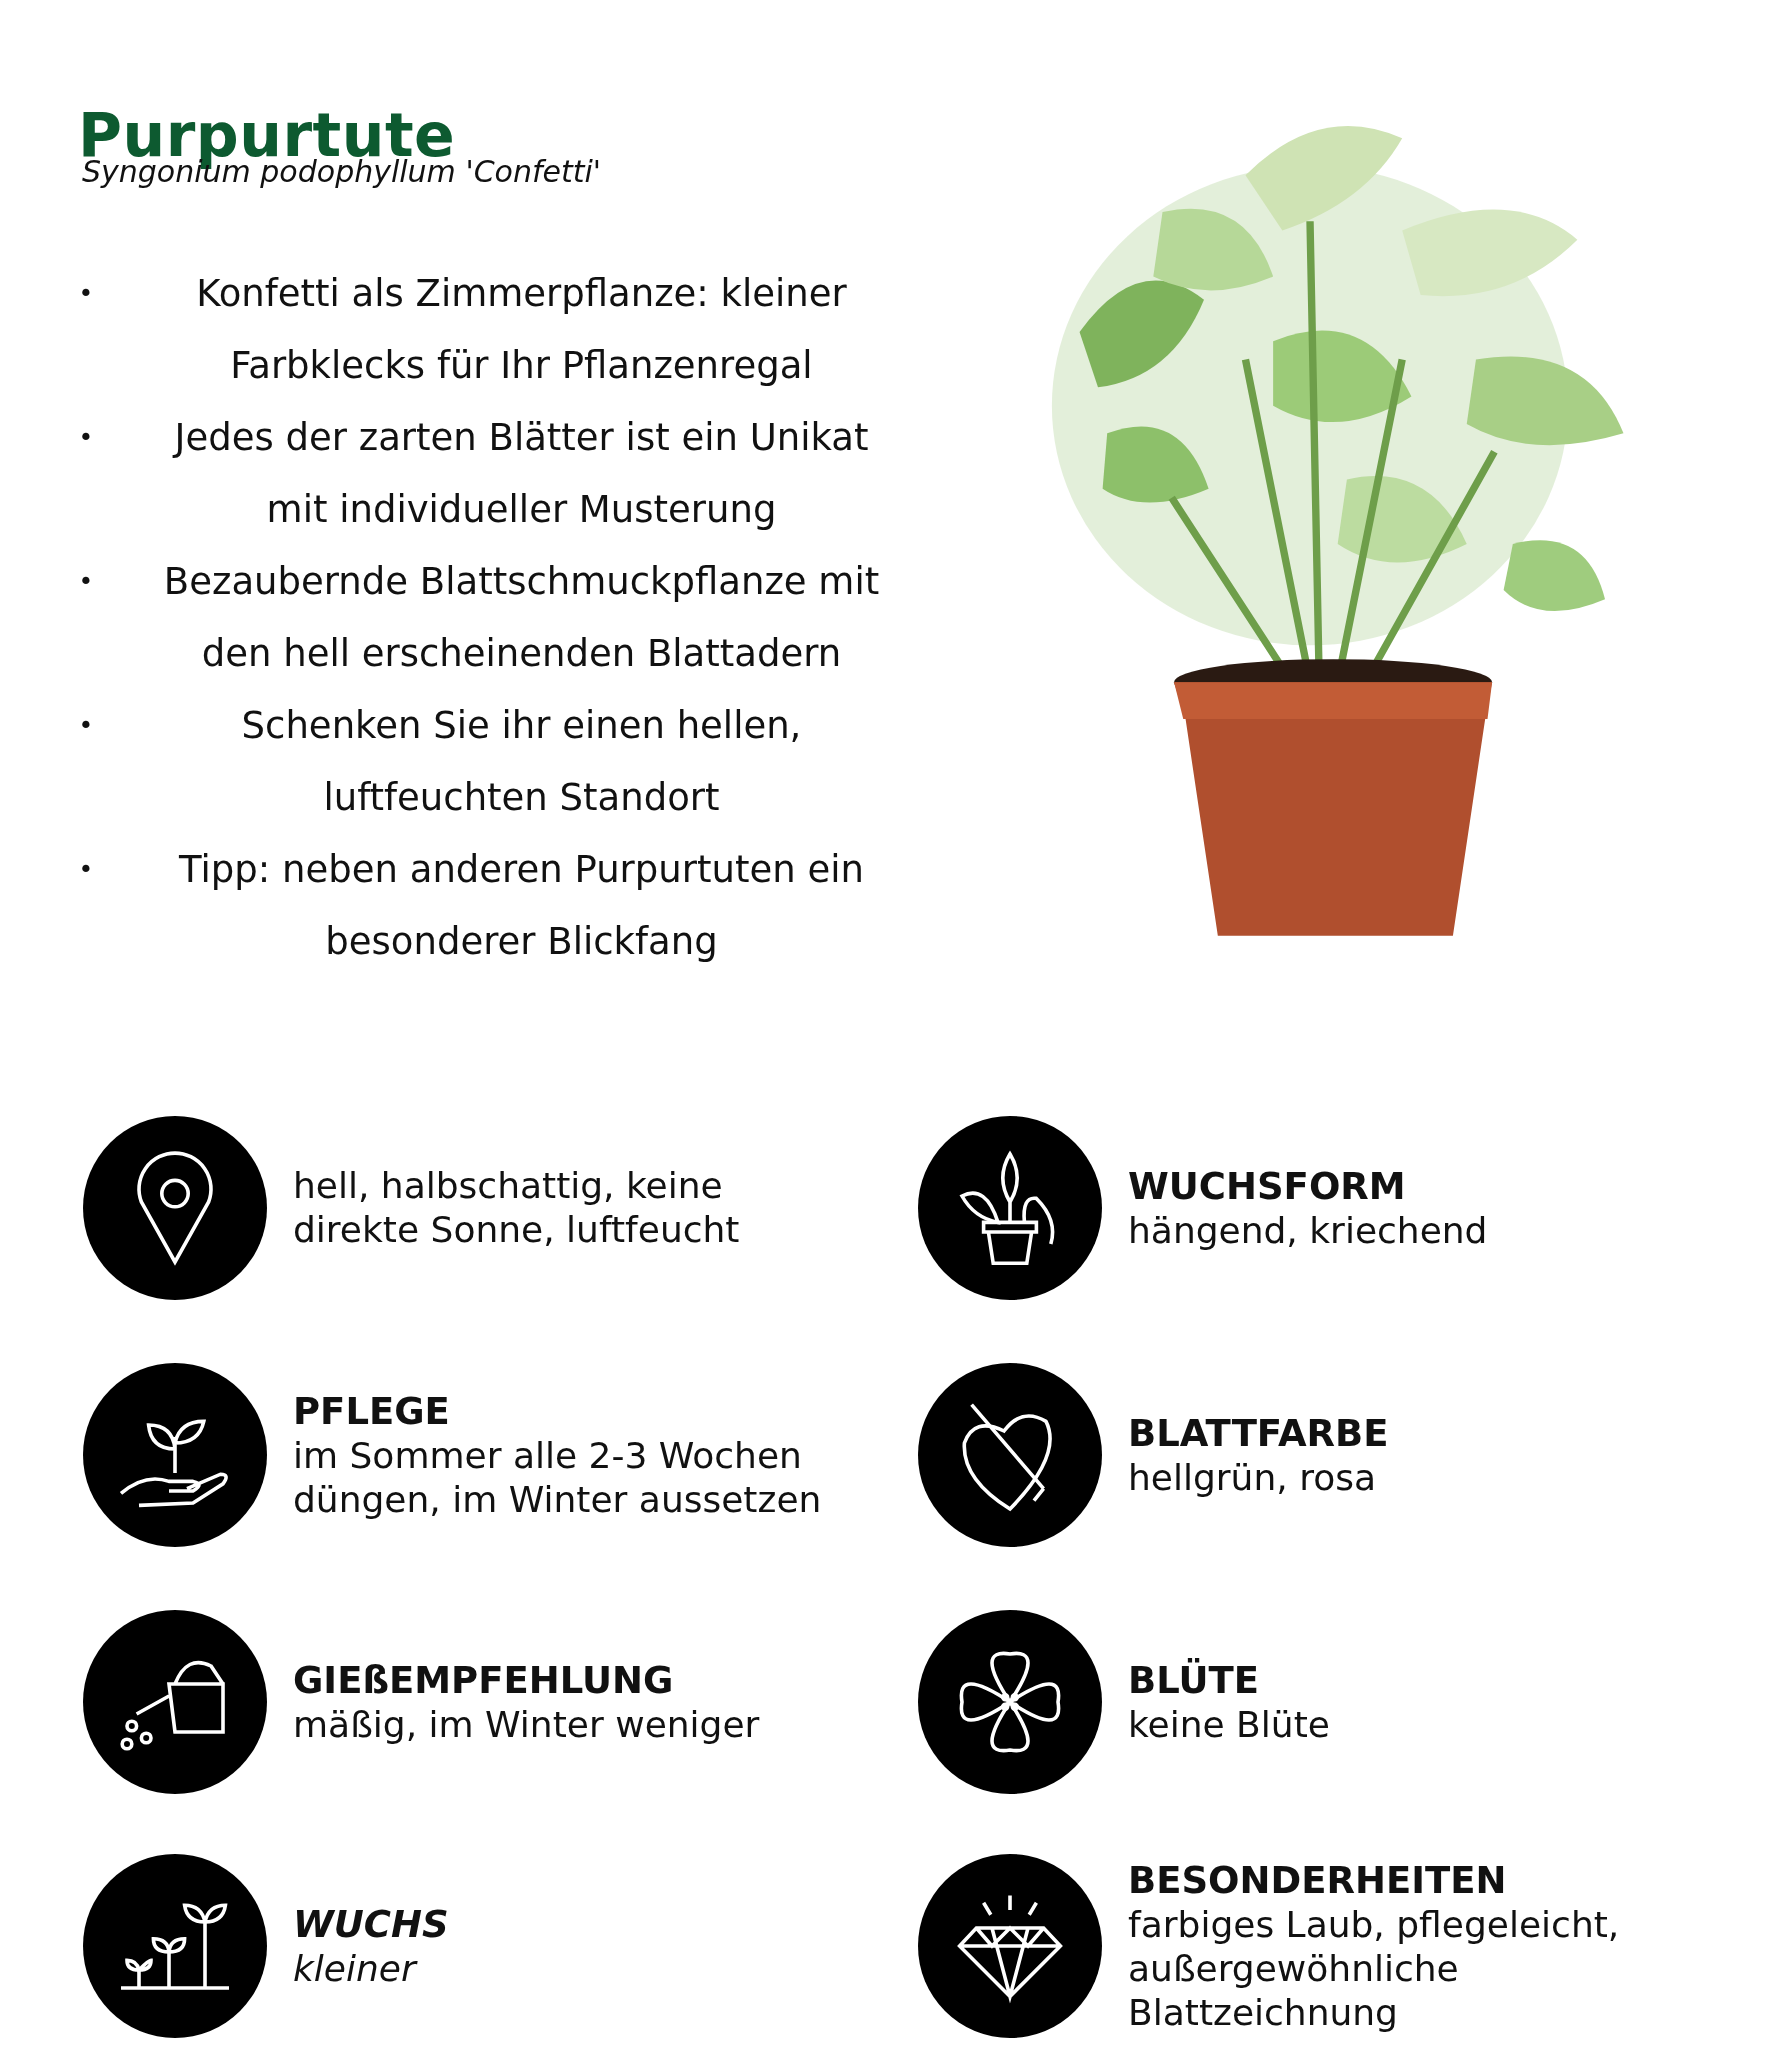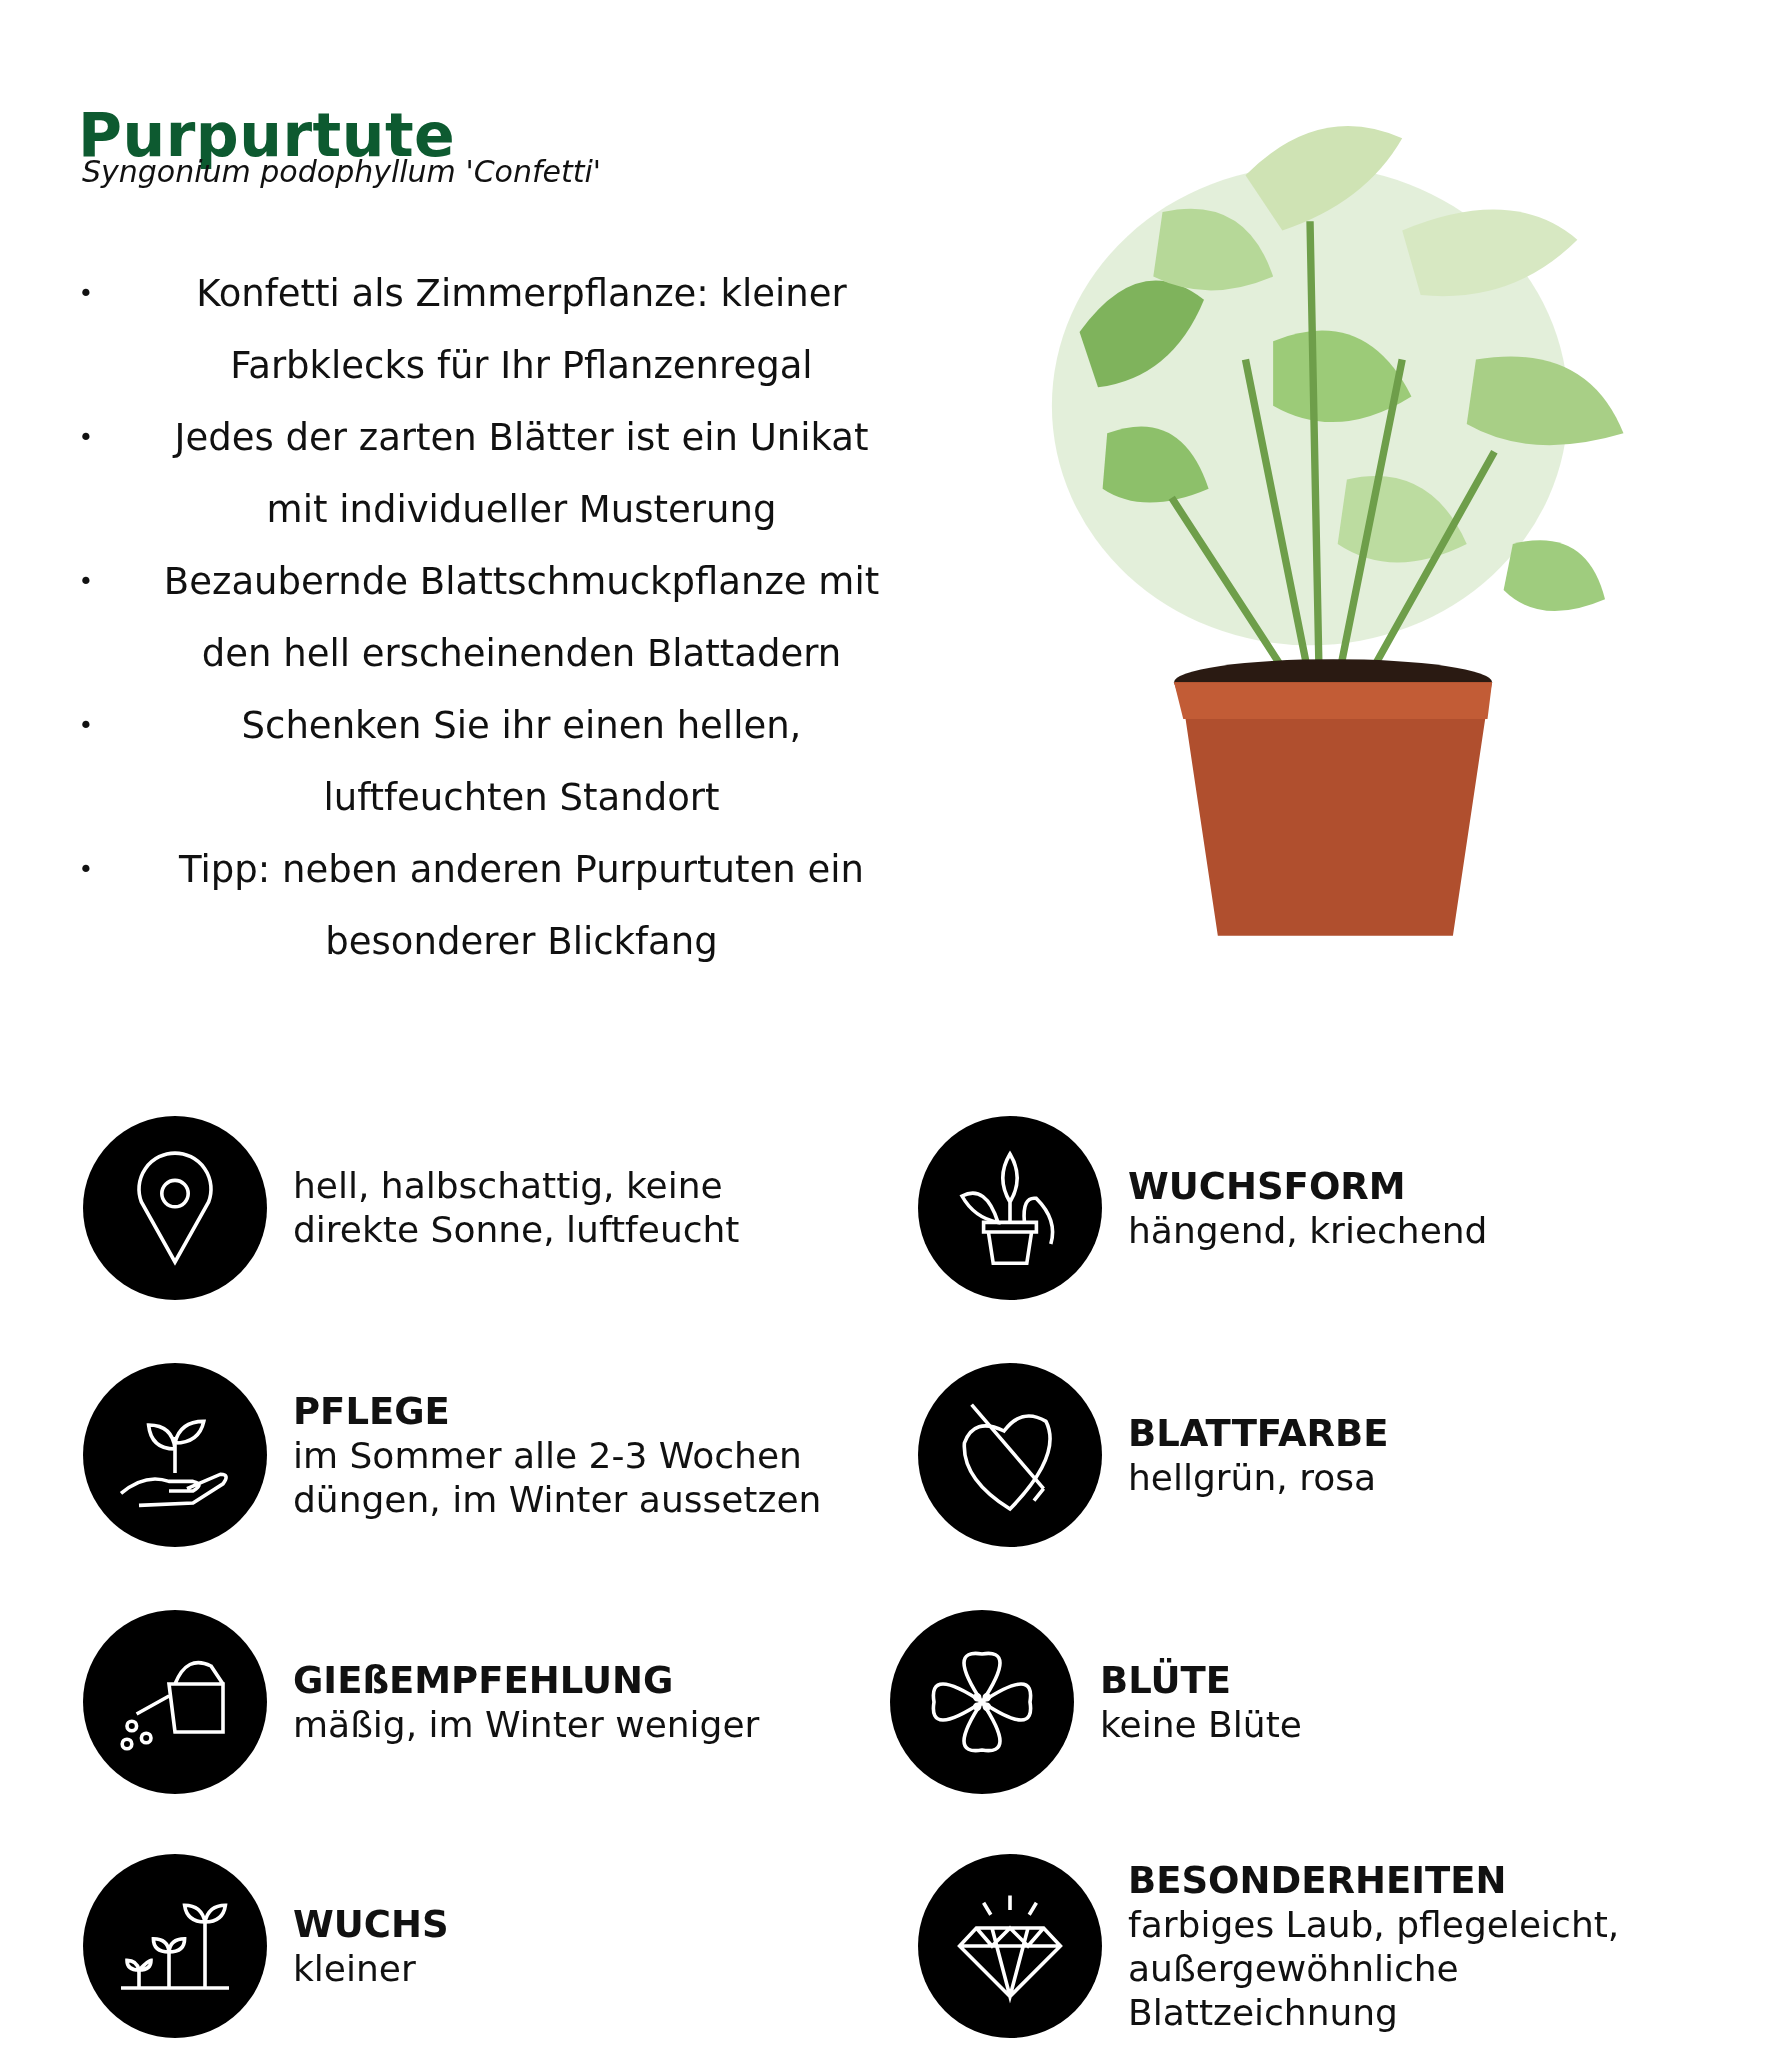--- a/index.html
+++ b/index.html
@@ -113,37 +113,37 @@
         <circle cx="26" cy="80" r="4"></circle>
         <circle cx="10" cy="85" r="4"></circle>
     </svg>
   </div>
   <div class="ftext">
       <div class="fhead">GIEßEMPFEHLUNG</div>
       <div class="fbody">mäßig, im Winter weniger</div>
     </div>
 </div>
 
-<div class="feat" style="left:890px;top:1610px;">
+<div class="feat" style="left:918px;top:1610px;">
   <div class="circle">
     <svg viewBox="0 0 100 100" fill="none" stroke="#fff" stroke-width="3">
       <path d="M50 50 Q20 5 50 10 Q80 5 50 50 Q95 20 90 50 Q95 80 50 50 Q80 95 50 90 Q20 95 50 50 Q5 80 10 50 Q5 20 50 50 Z"></path>
       <circle cx="46" cy="46" r="2" fill="#fff"></circle>
         <circle cx="54" cy="46" r="2" fill="#fff"></circle>
         <circle cx="46" cy="54" r="2" fill="#fff"></circle>
         <circle cx="54" cy="54" r="2" fill="#fff"></circle>
     </svg>
   </div>
   <div class="ftext">
       <div class="fhead">BLÜTE</div>
       <div class="fbody">keine Blüte</div>
     </div>
 </div>
 
-<div class="feat" style="left:83px;top:1854px;">
+<div class="feat" style="left:83px;top:1854px;font-style:italic;">
   <div class="circle">
     <svg viewBox="0 0 100 100" fill="none" stroke="#fff" stroke-width="3">
       <path d="M5 85 L95 85 M20 85 L20 70 M45 85 L45 55 M75 85 L75 30"></path>
       <path d="M20 70 Q10 70 10 62 Q18 62 20 70 Q28 62 30 62 Q30 70 20 70"></path>
       <path d="M45 55 Q32 55 32 44 Q44 44 45 55 Q46 44 58 44 Q58 55 45 55"></path>
       <path d="M75 30 Q60 30 58 16 Q72 16 75 30 Q78 16 92 16 Q90 30 75 30"></path>
     </svg>
   </div>
   <div class="ftext">
       <div class="fhead">WUCHS</div>

